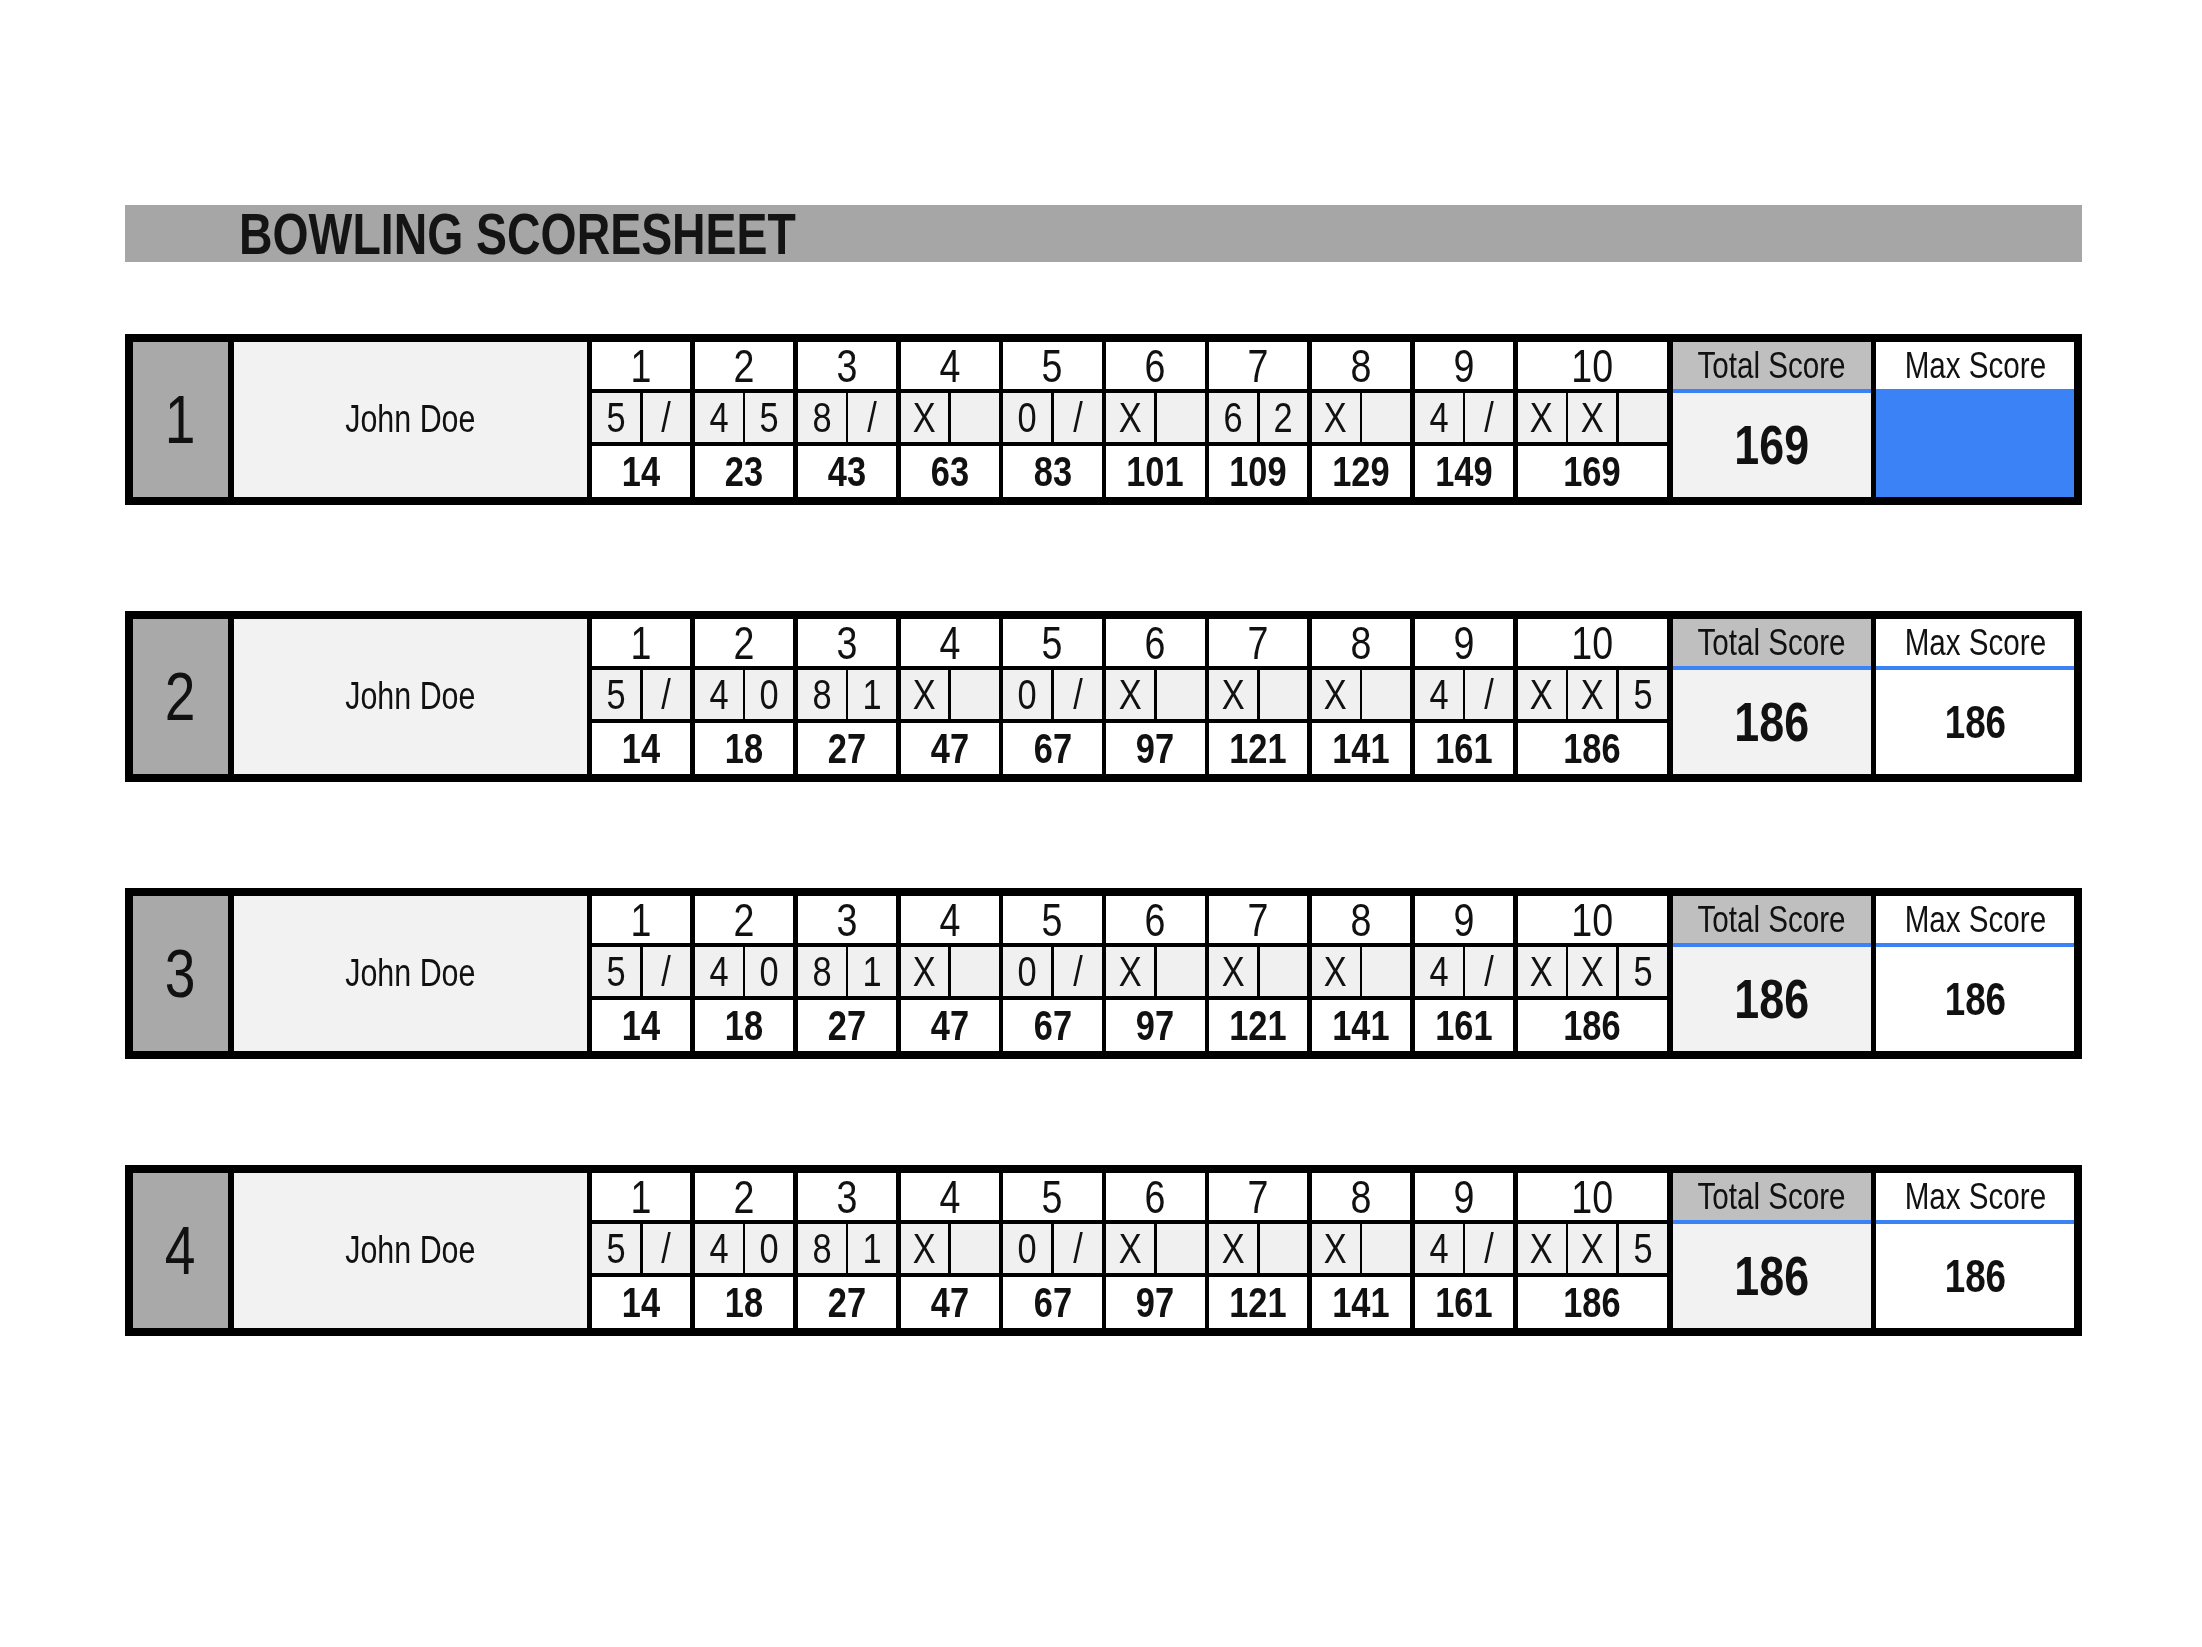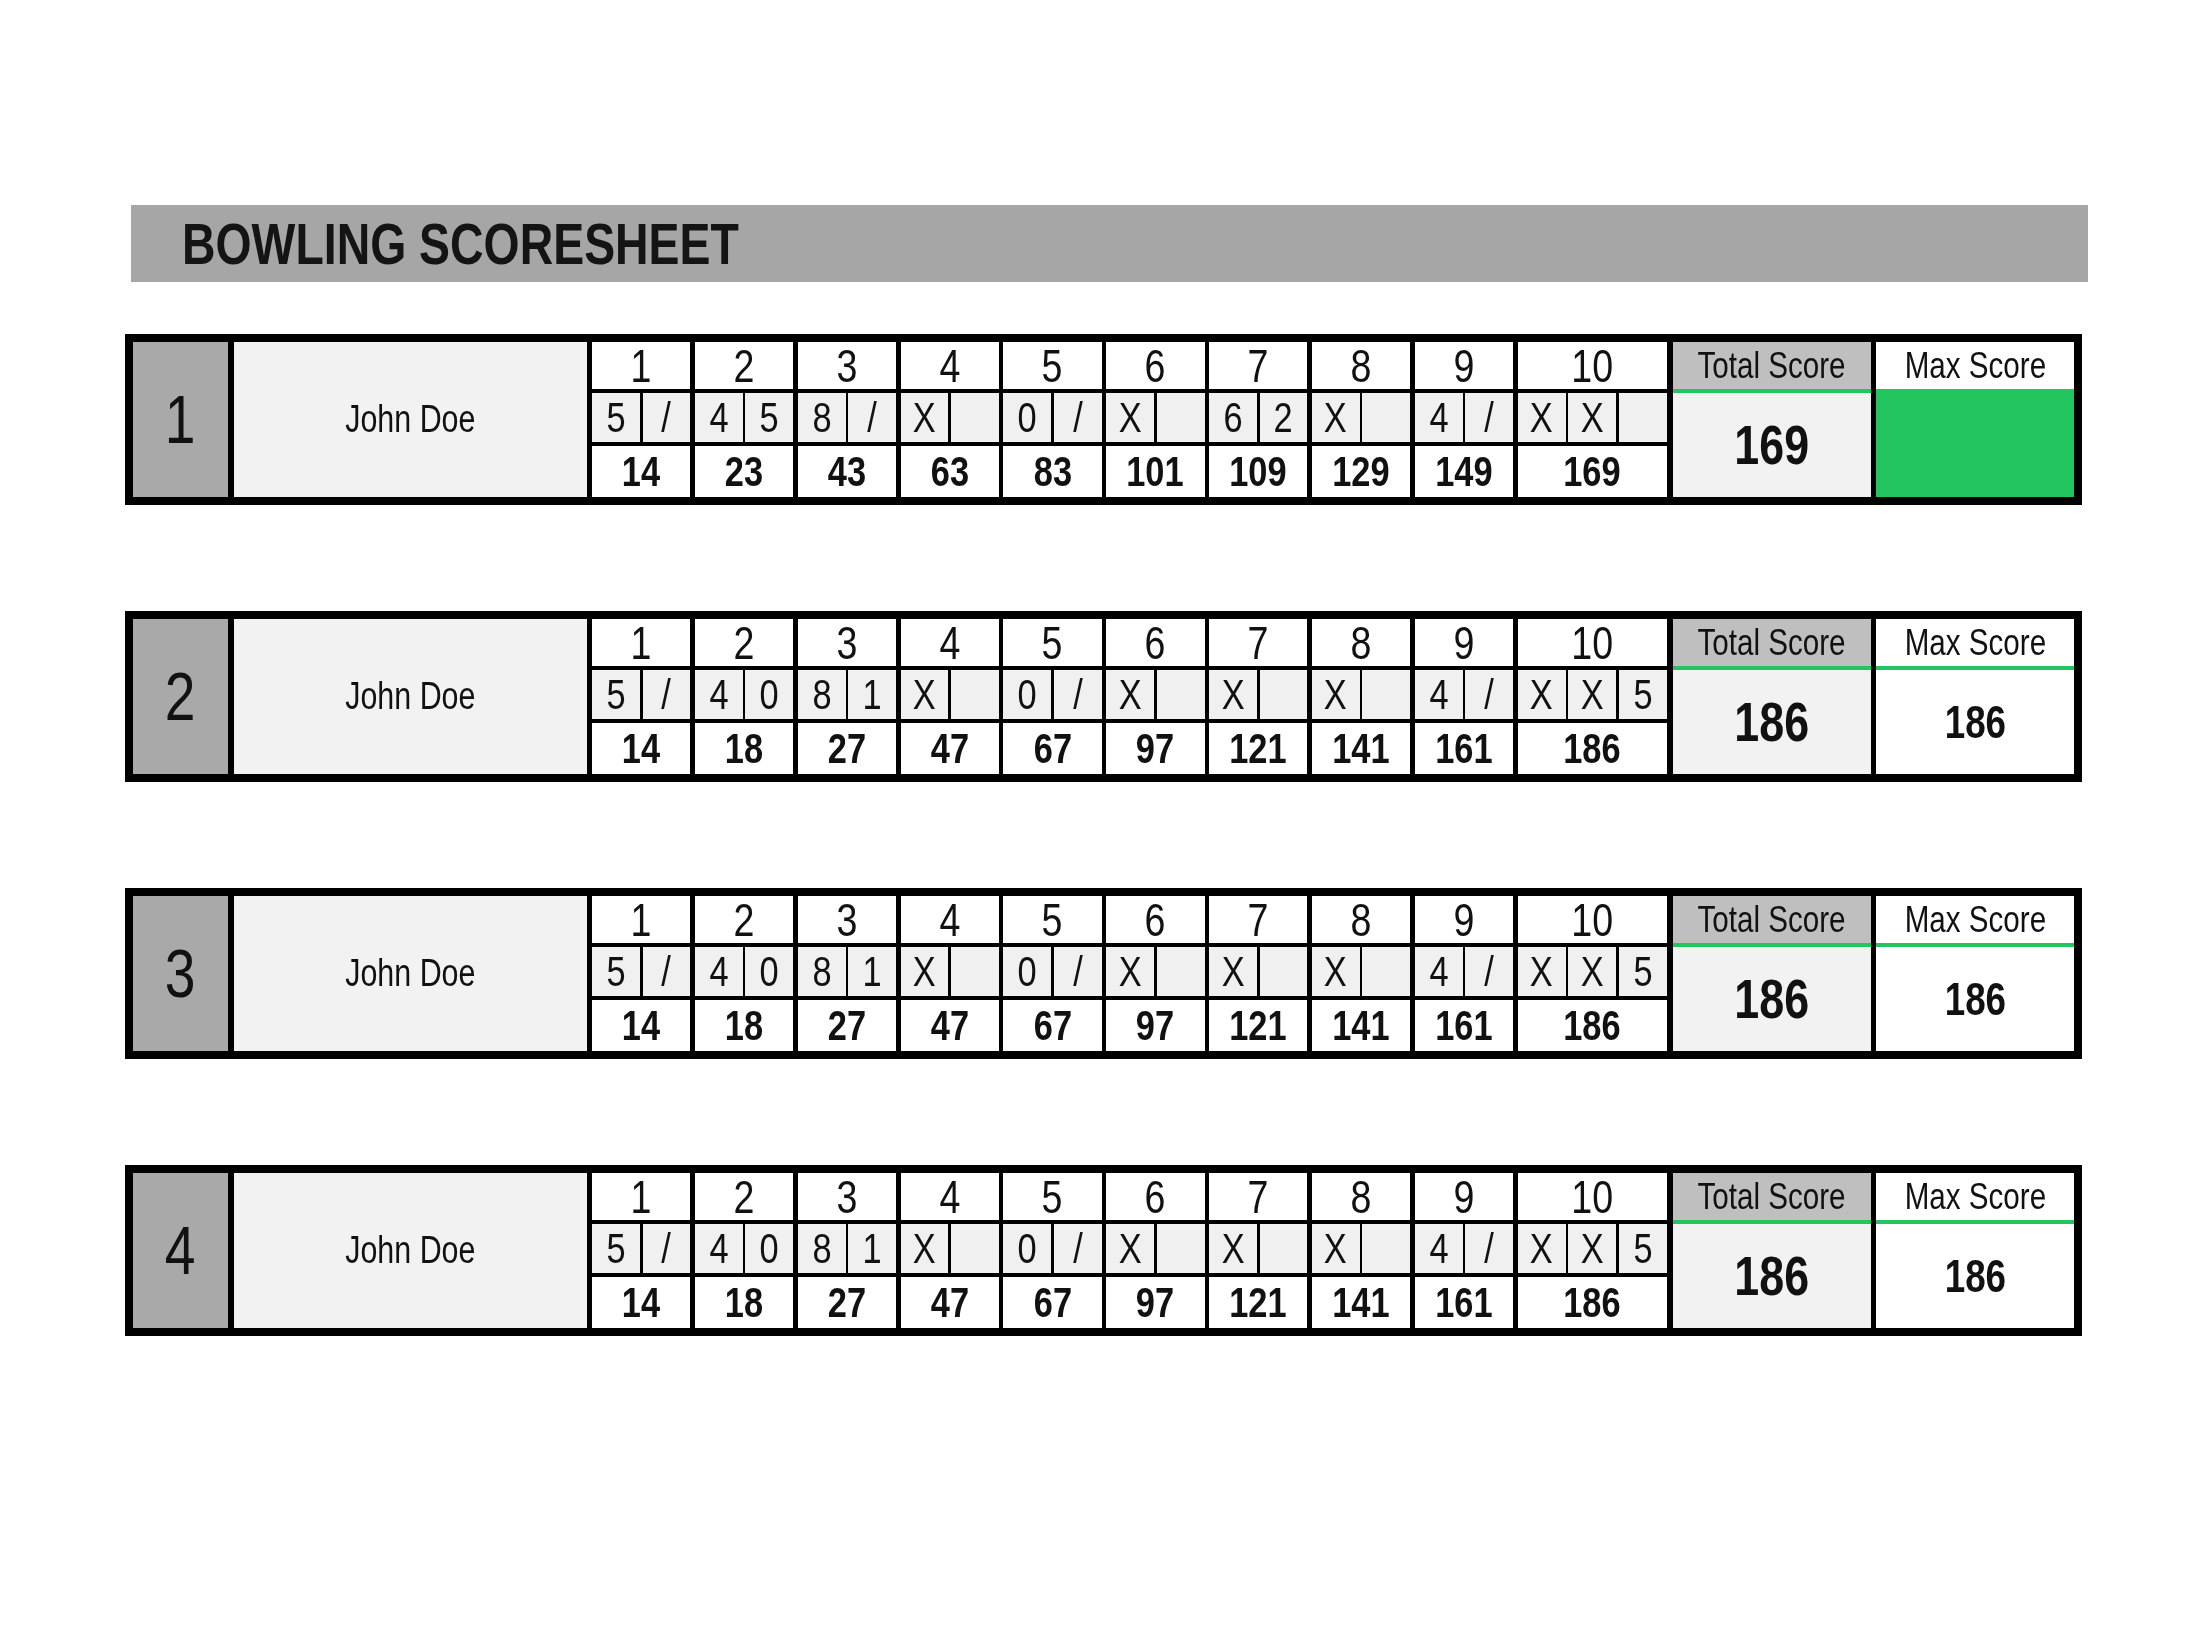--- a/index.html
+++ b/index.html
@@ -8,22 +8,22 @@
     font-family:"Liberation Sans", sans-serif;
     width:2203px; height:1647px;
     color:#111;
   }
   .page { position:relative; width:2203px; height:1647px; background:#ffffff; overflow:hidden; }
 
   
   .narrow { display:inline-block; transform:scaleX(0.8); transform-origin:center; white-space:nowrap; }
 
   .title-bar {
-    position:absolute; left:131px; top:205px; width:1957px; height:77px;
-    background:#a6a6a6; display:flex; align-items:center; padding-left:51px;
+    position:absolute; left:125px; top:205px; width:1957px; height:57px;
+    background:#a6a6a6; display:flex; align-items:center; padding-left:114px;
   }
   .title-text { font-weight:bold; font-size:58px; color:#141414; transform-origin:left center; }
 
   #games { position:absolute; left:125px; top:334px; width:1957px; }
 
   .game {
     display:grid;
     grid-template-columns:95px 353px 1fr 198px 198px;
     column-gap:5.5px;
     background:#000;
@@ -52,21 +52,21 @@
   .fcell  { display:flex; align-items:center; justify-content:center; background:#ffffff; }
   .fhead  { font-size:47px; }
   .fscore { font-weight:bold; font-size:43px; }
   .fthrows { display:flex; gap:2.7px; background:#000; }
   .tbox {
     flex:1; background:#f0f0f0;
     display:flex; align-items:center; justify-content:center;
     font-size:43px;
   }
 
-  .scol { display:grid; grid-template-rows:47px 1fr; row-gap:3.6px; background:#22c55e; }
+  .scol { display:grid; grid-template-rows:47px 1fr; row-gap:3.6px; background:#3b82f6; }
   .shead { display:flex; align-items:center; justify-content:center; font-size:37px; }
   .total-head { background:#bfbfbf; }
   .max-head   { background:#ffffff;align-items:center; }
   .sval { display:flex; align-items:center; justify-content:center; font-weight:bold; }
   .total-val { background:#f2f2f2; font-size:56px; }
   .max-val   { background:#ffffff; font-size:46px; }
 </style>
 </head>
 <body>
 

